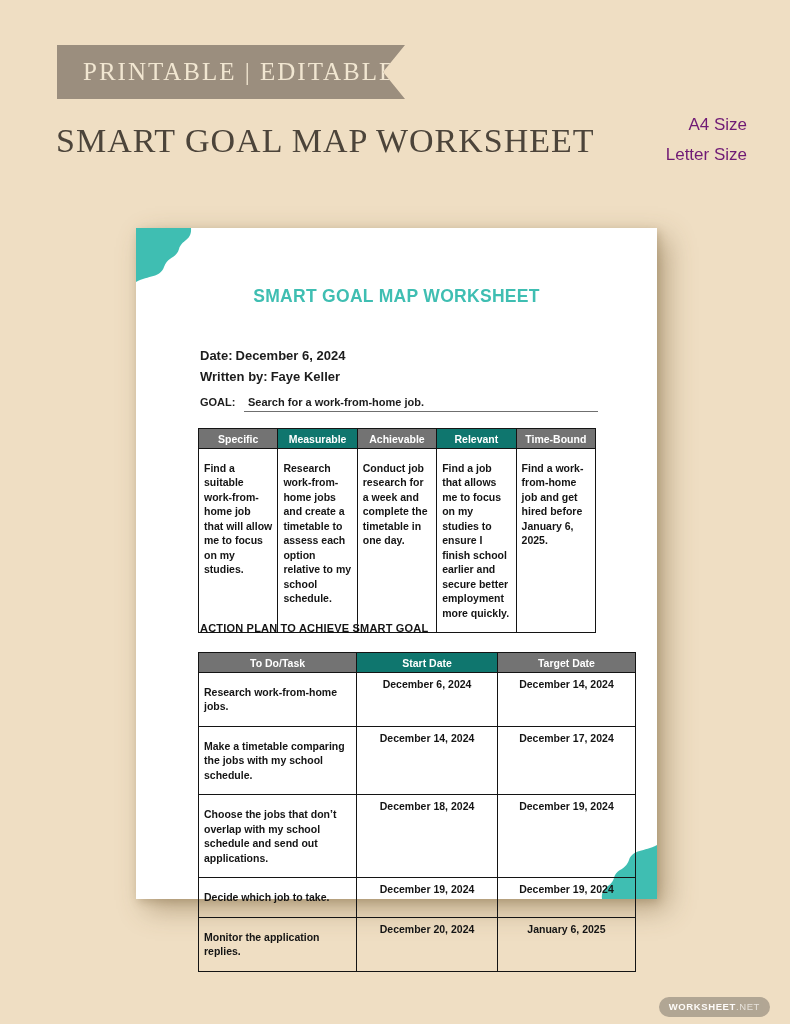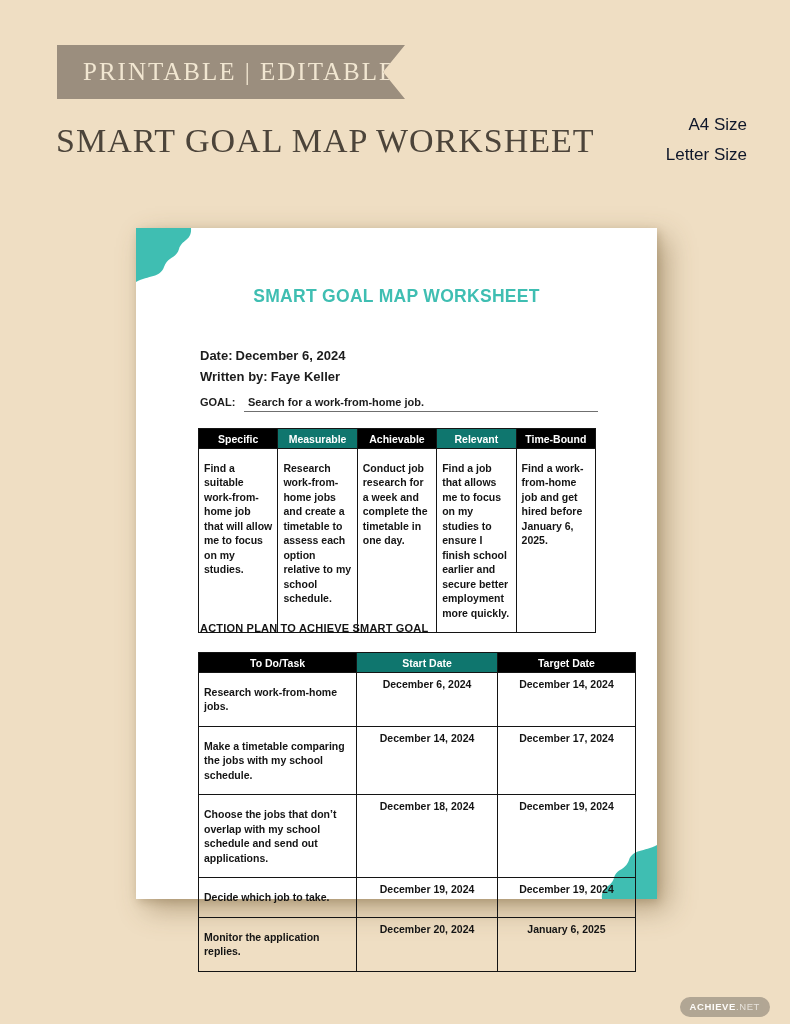--- a/index.html
+++ b/index.html
@@ -30,21 +30,21 @@
     position:absolute; left:56px; top:122px;
     font-family:"Liberation Serif","DejaVu Serif",serif;
     font-size:34px; font-weight:normal;
     letter-spacing:1px; color:#4c443a;
     white-space:nowrap;
   }
 
   .size-options {
     position:absolute; right:43px; top:110px;
     text-align:right;
-    font-size:17px; line-height:1.75; color:#0f172a;
+    font-size:17px; line-height:1.75; color:#701a75;
   }
 
   
   .paper {
     position:absolute; left:136px; top:228px;
     width:521px; height:671px;
     background:#ffffff;
     box-shadow:10px 10px 26px rgba(115,90,50,.45), 2px 3px 8px rgba(115,90,50,.25);
   }
   .corner { position:absolute; width:58px; height:58px; }
@@ -74,21 +74,21 @@
 
   
   table { border-collapse:collapse; table-layout:fixed; }
   .smart-table { position:absolute; top:200px; left:62px; width:398px; }
   .action-table { position:absolute; top:424px; left:62px; width:438px; }
   th, td { border:1.6px solid #141414; }
   th {
     color:#ffffff; font-size:10.5px; font-weight:bold;
     height:20px; padding:2px 3px;
   }
-  th.teal  { background:#000000; }
+  th.teal  { background:#737373; }
   th.slate { background:#0f766e; }
   td {
     font-size:10.5px; font-weight:bold; color:#141414;
     line-height:1.38; vertical-align:top;
     padding:12px 5px;
   }
   .smart-table td { height:148px; }
 
   .action-heading {
     position:absolute; top:394px; left:64px;
@@ -211,14 +211,14 @@
       <tr class="r5">
         <td>Monitor the application replies.</td>
         <td class="date">December 20, 2024</td>
         <td class="date">January 6, 2025</td>
       </tr>
     </tbody>
   </table>
 </div>
 
 <div class="watermark">
-  <span class="wm-brand">ACHIEVE</span><span class="wm-tld">.NET</span>
+  <span class="wm-brand">WORKSHEET</span><span class="wm-tld">.NET</span>
 </div>
 
 </body></html>

